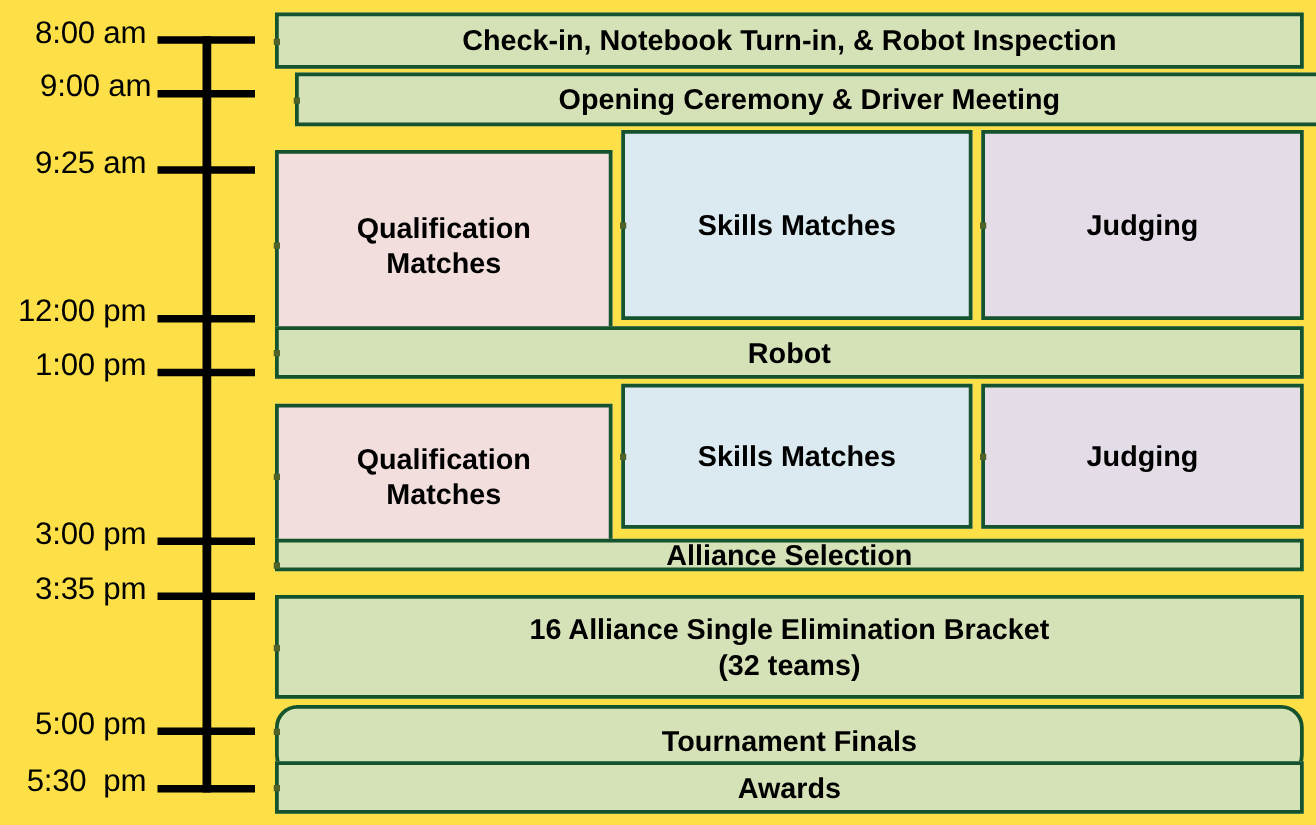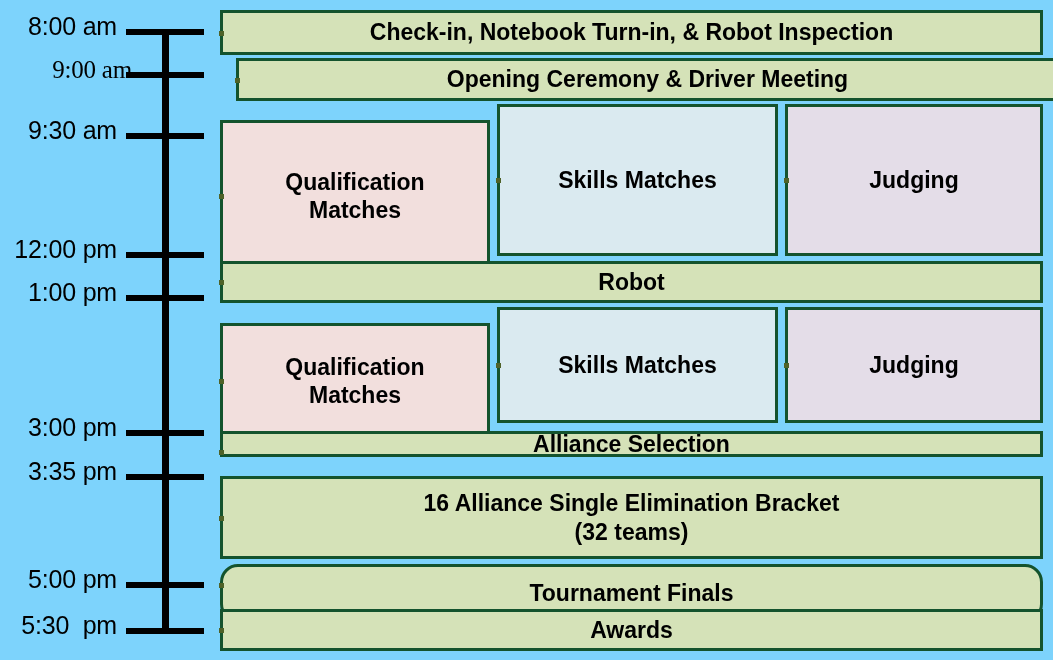--- a/index.html
+++ b/index.html
@@ -7,21 +7,21 @@
     padding: 0;
     background: #ffffff;
   }
   body {
     font-family: "Liberation Sans", sans-serif;
   }
   #canvas {
     position: relative;
     width: 1053px;
     height: 660px;
-    background: #7dd3fc;
+    background: #fde047;
     overflow: hidden;
   }
 
   
   .axis-spine {
     position: absolute;
     background: #000000;
   }
   .tick-line {
     position: absolute;
@@ -76,23 +76,23 @@
 </head>
 <body>
 
 <div id="canvas">
 
   <div id="axis-layer">
       <div class="axis-spine" style="left: 162px; top: 29px; width: 7px; height: 605px;"></div>
       <div class="tick-line" style="left: 126px; top: 29px; width: 78px;"></div>
       <div class="time-label" style="left: 0px; width: 117px; top: 14px;">8:00 am</div>
       <div class="tick-line" style="left: 126px; top: 72px; width: 78px;"></div>
-      <div class="time-label" style="left: 15px; width: 117px; top: 57px; font-family: Liberation Serif, serif;">9:00 am</div>
+      <div class="time-label" style="left: 4px; width: 117px; top: 57px;">9:00 am</div>
       <div class="tick-line" style="left: 126px; top: 133px; width: 78px;"></div>
-      <div class="time-label" style="left: 0px; width: 117px; top: 118px;">9:30 am</div>
+      <div class="time-label" style="left: 0px; width: 117px; top: 118px;">9:25 am</div>
       <div class="tick-line" style="left: 126px; top: 252px; width: 78px;"></div>
       <div class="time-label" style="left: 0px; width: 117px; top: 237px;">12:00 pm</div>
       <div class="tick-line" style="left: 126px; top: 295px; width: 78px;"></div>
       <div class="time-label" style="left: 0px; width: 117px; top: 280px;">1:00 pm</div>
       <div class="tick-line" style="left: 126px; top: 430px; width: 78px;"></div>
       <div class="time-label" style="left: 0px; width: 117px; top: 415px;">3:00 pm</div>
       <div class="tick-line" style="left: 126px; top: 474px; width: 78px;"></div>
       <div class="time-label" style="left: 0px; width: 117px; top: 459px;">3:35 pm</div>
       <div class="tick-line" style="left: 126px; top: 582px; width: 78px;"></div>
       <div class="time-label" style="left: 0px; width: 117px; top: 567px;">5:00 pm</div>

